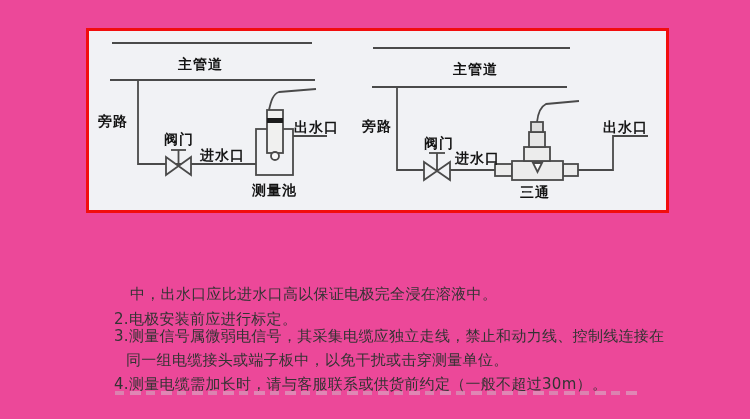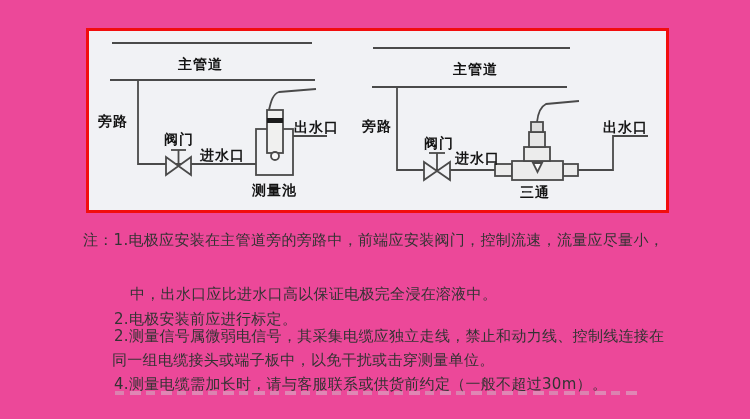--- a/index.html
+++ b/index.html
@@ -117,22 +117,21 @@
   <div class="dlabel" style="left:294px; top:120px;">出水口</div>
   <div class="dlabel" style="left:252px; top:183px;">测量池</div>
 
   <div class="dlabel" style="left:453px; top:62px;">主管道</div>
   <div class="dlabel" style="left:362px; top:119px;">旁路</div>
   <div class="dlabel" style="left:424px; top:136px;">阀门</div>
   <div class="dlabel" style="left:455px; top:151px;">进水口</div>
   <div class="dlabel" style="left:603px; top:120px;">出水口</div>
   <div class="dlabel" style="left:520px; top:185px;">三通</div>
 
-  <div class="note-line" style="left:83px;  top:232px;">注：1.电极应安装在主管道旁的旁路中，前端应安装阀门，控制流速，流量应尽量小，</div>
   <div class="note-line" style="left:130px; top:286px;">中，出水口应比进水口高以保证电极完全浸在溶液中。</div>
   <div class="note-line" style="left:114px; top:304px;margin-top:7px;">2.电极安装前应进行标定。</div>
-  <div class="note-line" style="left:114px; top:328px;">2.测量信号属微弱电信号，其采集电缆应独立走线，禁止和动力线、控制线连接在</div>
-  <div class="note-line" style="left:112px; top:352px;">同一组电缆接头或端子板中，以免干扰或击穿测量单位。</div>
+  <div class="note-line" style="left:114px; top:328px;">3.测量信号属微弱电信号，其采集电缆应独立走线，禁止和动力线、控制线连接在</div>
+  <div class="note-line" style="left:126px; top:352px;">同一组电缆接头或端子板中，以免干扰或击穿测量单位。</div>
   <div class="note-line" style="left:114px; top:376px;text-align:right;">4.测量电缆需加长时，请与客服联系或供货前约定（一般不超过30m）。</div>
 
   <div class="ghost-line"></div>
 
 </div>
 
 </body></html>

